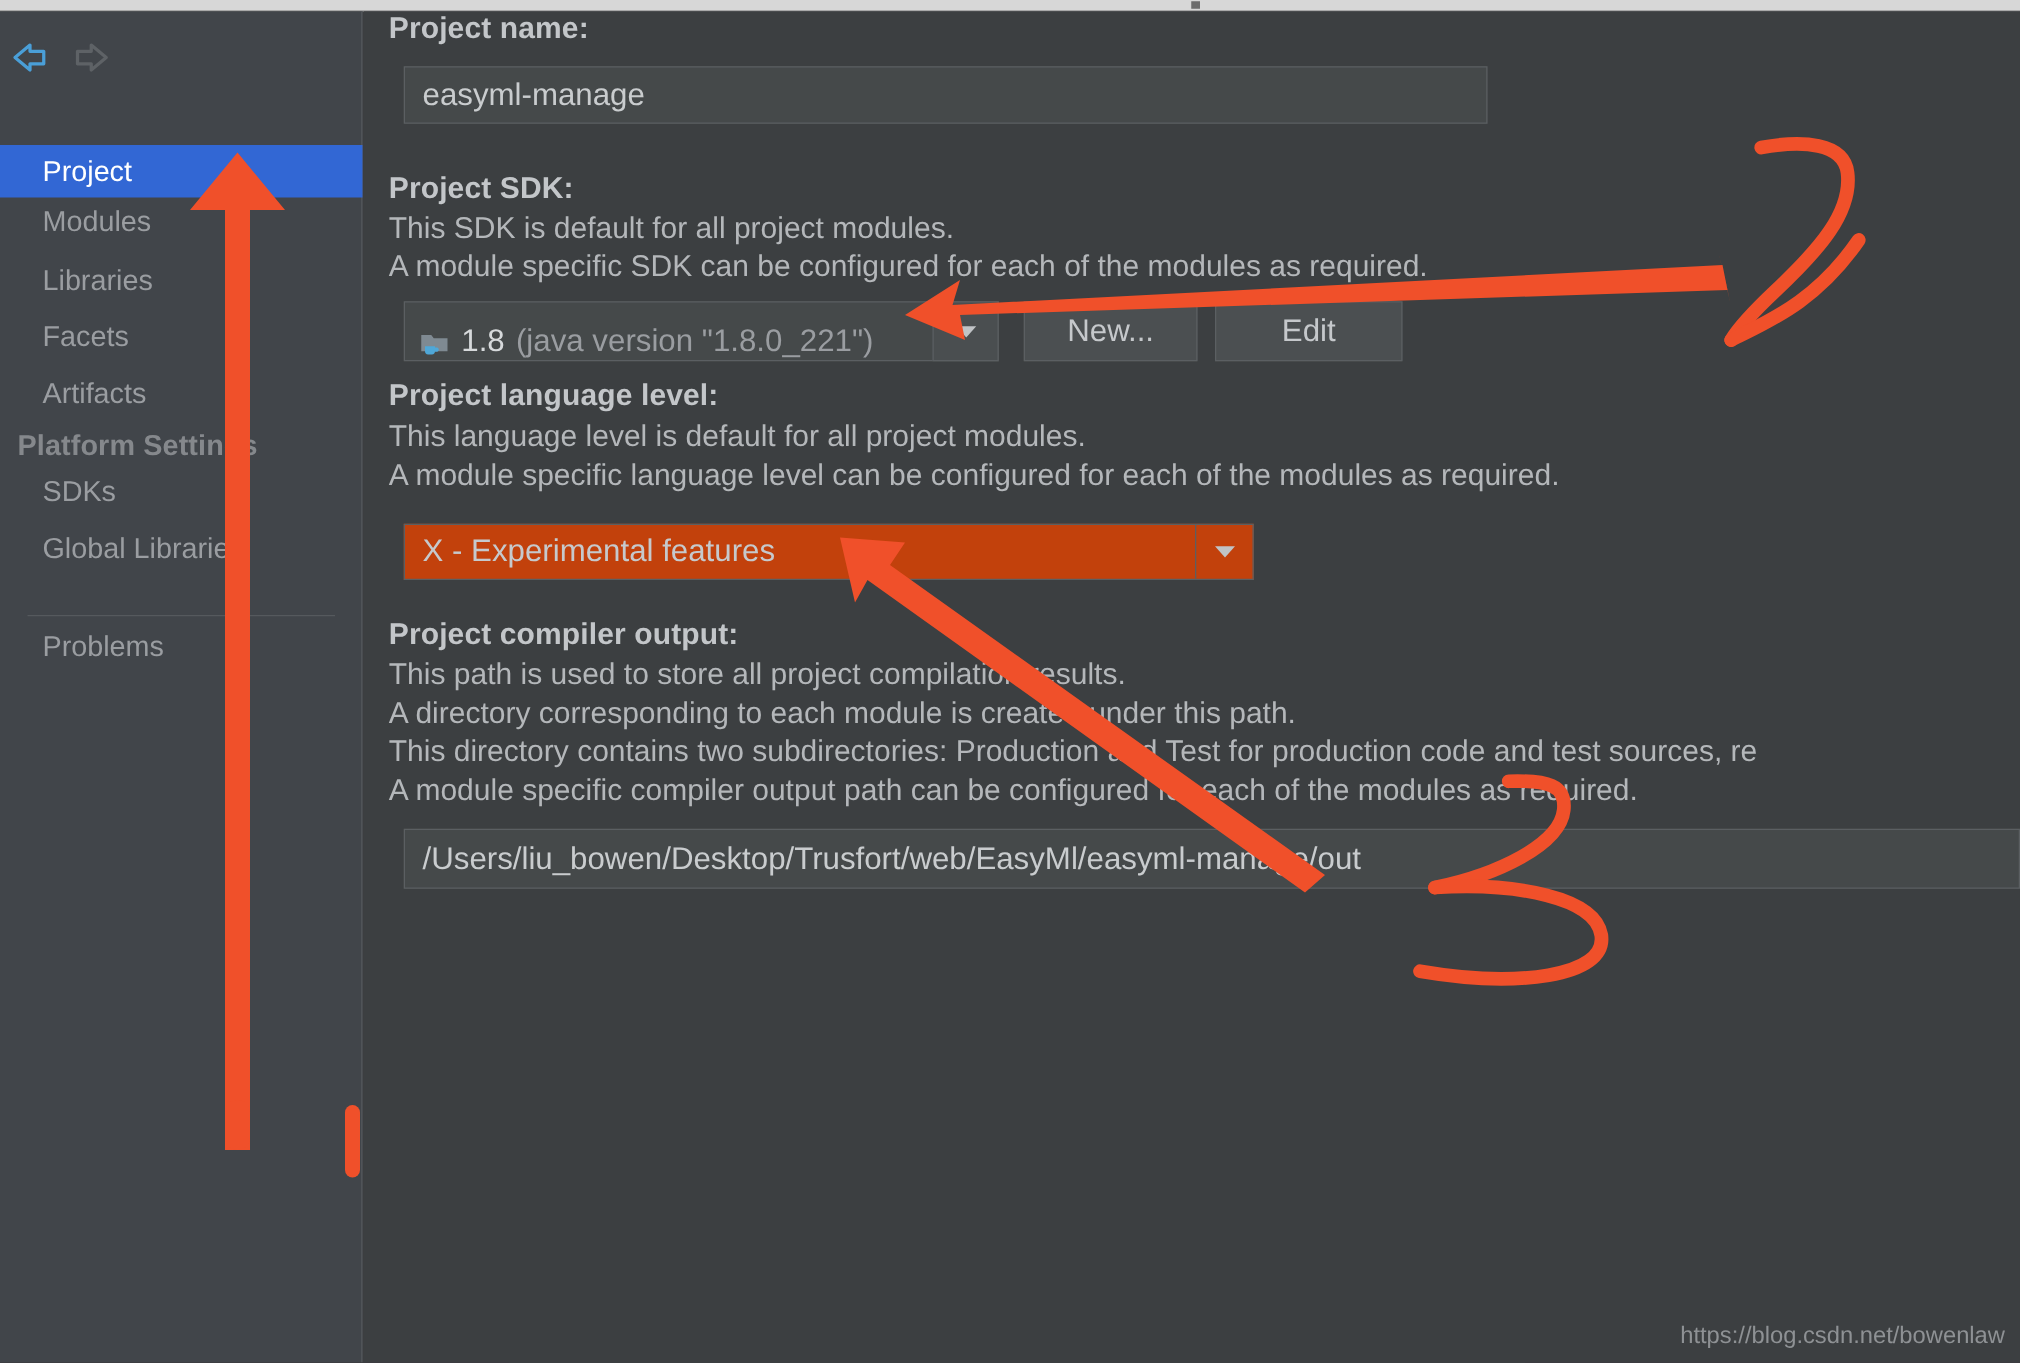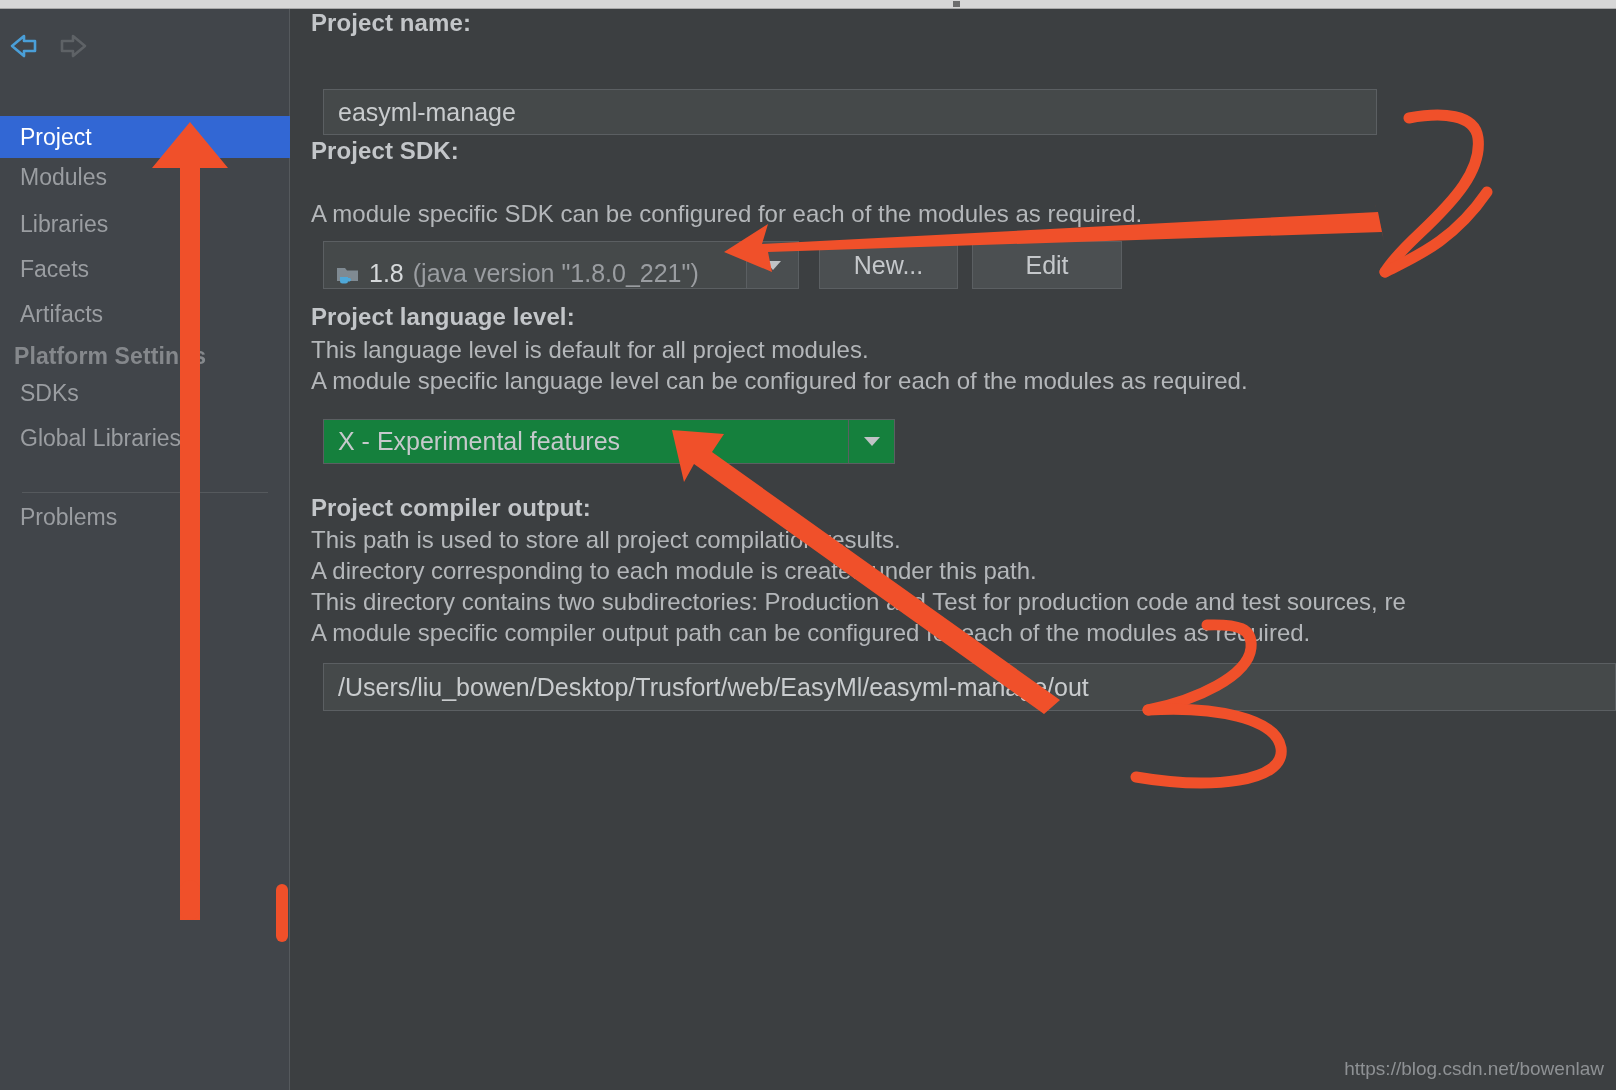--- a/index.html
+++ b/index.html
@@ -34,21 +34,21 @@
   .nav-fwd  { left: 54px; }
 
   .group-title {
     position: absolute; left: 14px;
     font-size: 23px; font-weight: bold; color: #85888c;
     letter-spacing: .1px; white-space: nowrap;
   }
   .nav-item {
     position: absolute; left: 0; width: 290px; height: 42px;
     display: flex; align-items: center;
-    padding-left: 20px;
+    padding-left: 34px;
     font-size: 23px; color: #9a9da1; white-space: nowrap;
   }
   .nav-item.selected { background: #3267d4; color: #ffffff; }
   .sidebar-divider {
     position: absolute; left: 22px; top: 483px; width: 246px; height: 1px;
     background: #55595d;
   }
 
   
   .content { position: absolute; left: 291px; top: 9px; right: 0; bottom: 0; background: #3c3f41; }
@@ -93,22 +93,22 @@
 
   .btn {
     position: absolute;
     background: #4b4f51; border: 1px solid #5b5f62;
     display: flex; align-items: center; justify-content: center;
     font-size: 25px; color: #c5c8cb;
   }
 
   
   .ll-combo {
-    position: absolute; left: 32px; top: 410px; width: 572px; height: 45px;
-    background: #15803d; border: 1px solid #5b5f62;
+    position: absolute; left: 32px; top: 410px; width: 680px; height: 45px;
+    background: #c2410c; border: 1px solid #5b5f62;
     display: flex; align-items: center;
   }
   .ll-combo .ll-value { margin-left: 14px; font-size: 25px; color: #c6c9cc; white-space: nowrap; }
   .ll-arrow {
     position: absolute; right: 0; top: 0; width: 46px; height: 43px;
     border-left: 1px solid #5b5f62;
     display: flex; align-items: center; justify-content: center;
   }
 
   .watermark {
@@ -173,23 +173,24 @@
     <div class="sidebar-divider"></div>
 
     <div class="nav-item" style="top:487px;">
       <span>Problems</span>
     </div>
   </div>
 
   <div class="content">
 
     <div class="section-label" style="left:20px; top:0;text-align:right;">Project name:</div>
-    <div class="text-field" style="left:32px; top:44px; width:1054px; height:46px;margin-top:36px;">easyml-manage</div>
+    <div class="text-field" style="left:32px; top:44px; width:867px; height:46px;">easyml-manage</div>
 
     <div class="section-label" style="left:20px; top:128px;">Project SDK:</div>
+    <div class="desc-line" style="left:20px; top:160px;">This SDK is default for all project modules.</div>
     <div class="desc-line" style="left:20px; top:191px;text-align:center;">A module specific SDK can be configured for each of the modules as required.</div>
 
     <div class="sdk-combo">
       <span class="jdk-icon">
         <svg width="26" height="26" viewBox="0 0 26 26">
           <path d="M2 6 h8 l2 2.5 h11 V19 H2 Z" fill="#7f8a92"></path>
           <path d="M5 15 h8 v4 a2.5 2.5 0 0 1 -2.5 2.5 h-3 A2.5 2.5 0 0 1 5 19 Z" fill="#4fa8d8"></path>
           <path d="M13 16 h1.8 a1.8 1.8 0 0 1 0 3.4 H13 Z" fill="#4fa8d8"></path>
         </svg>
       </span>

